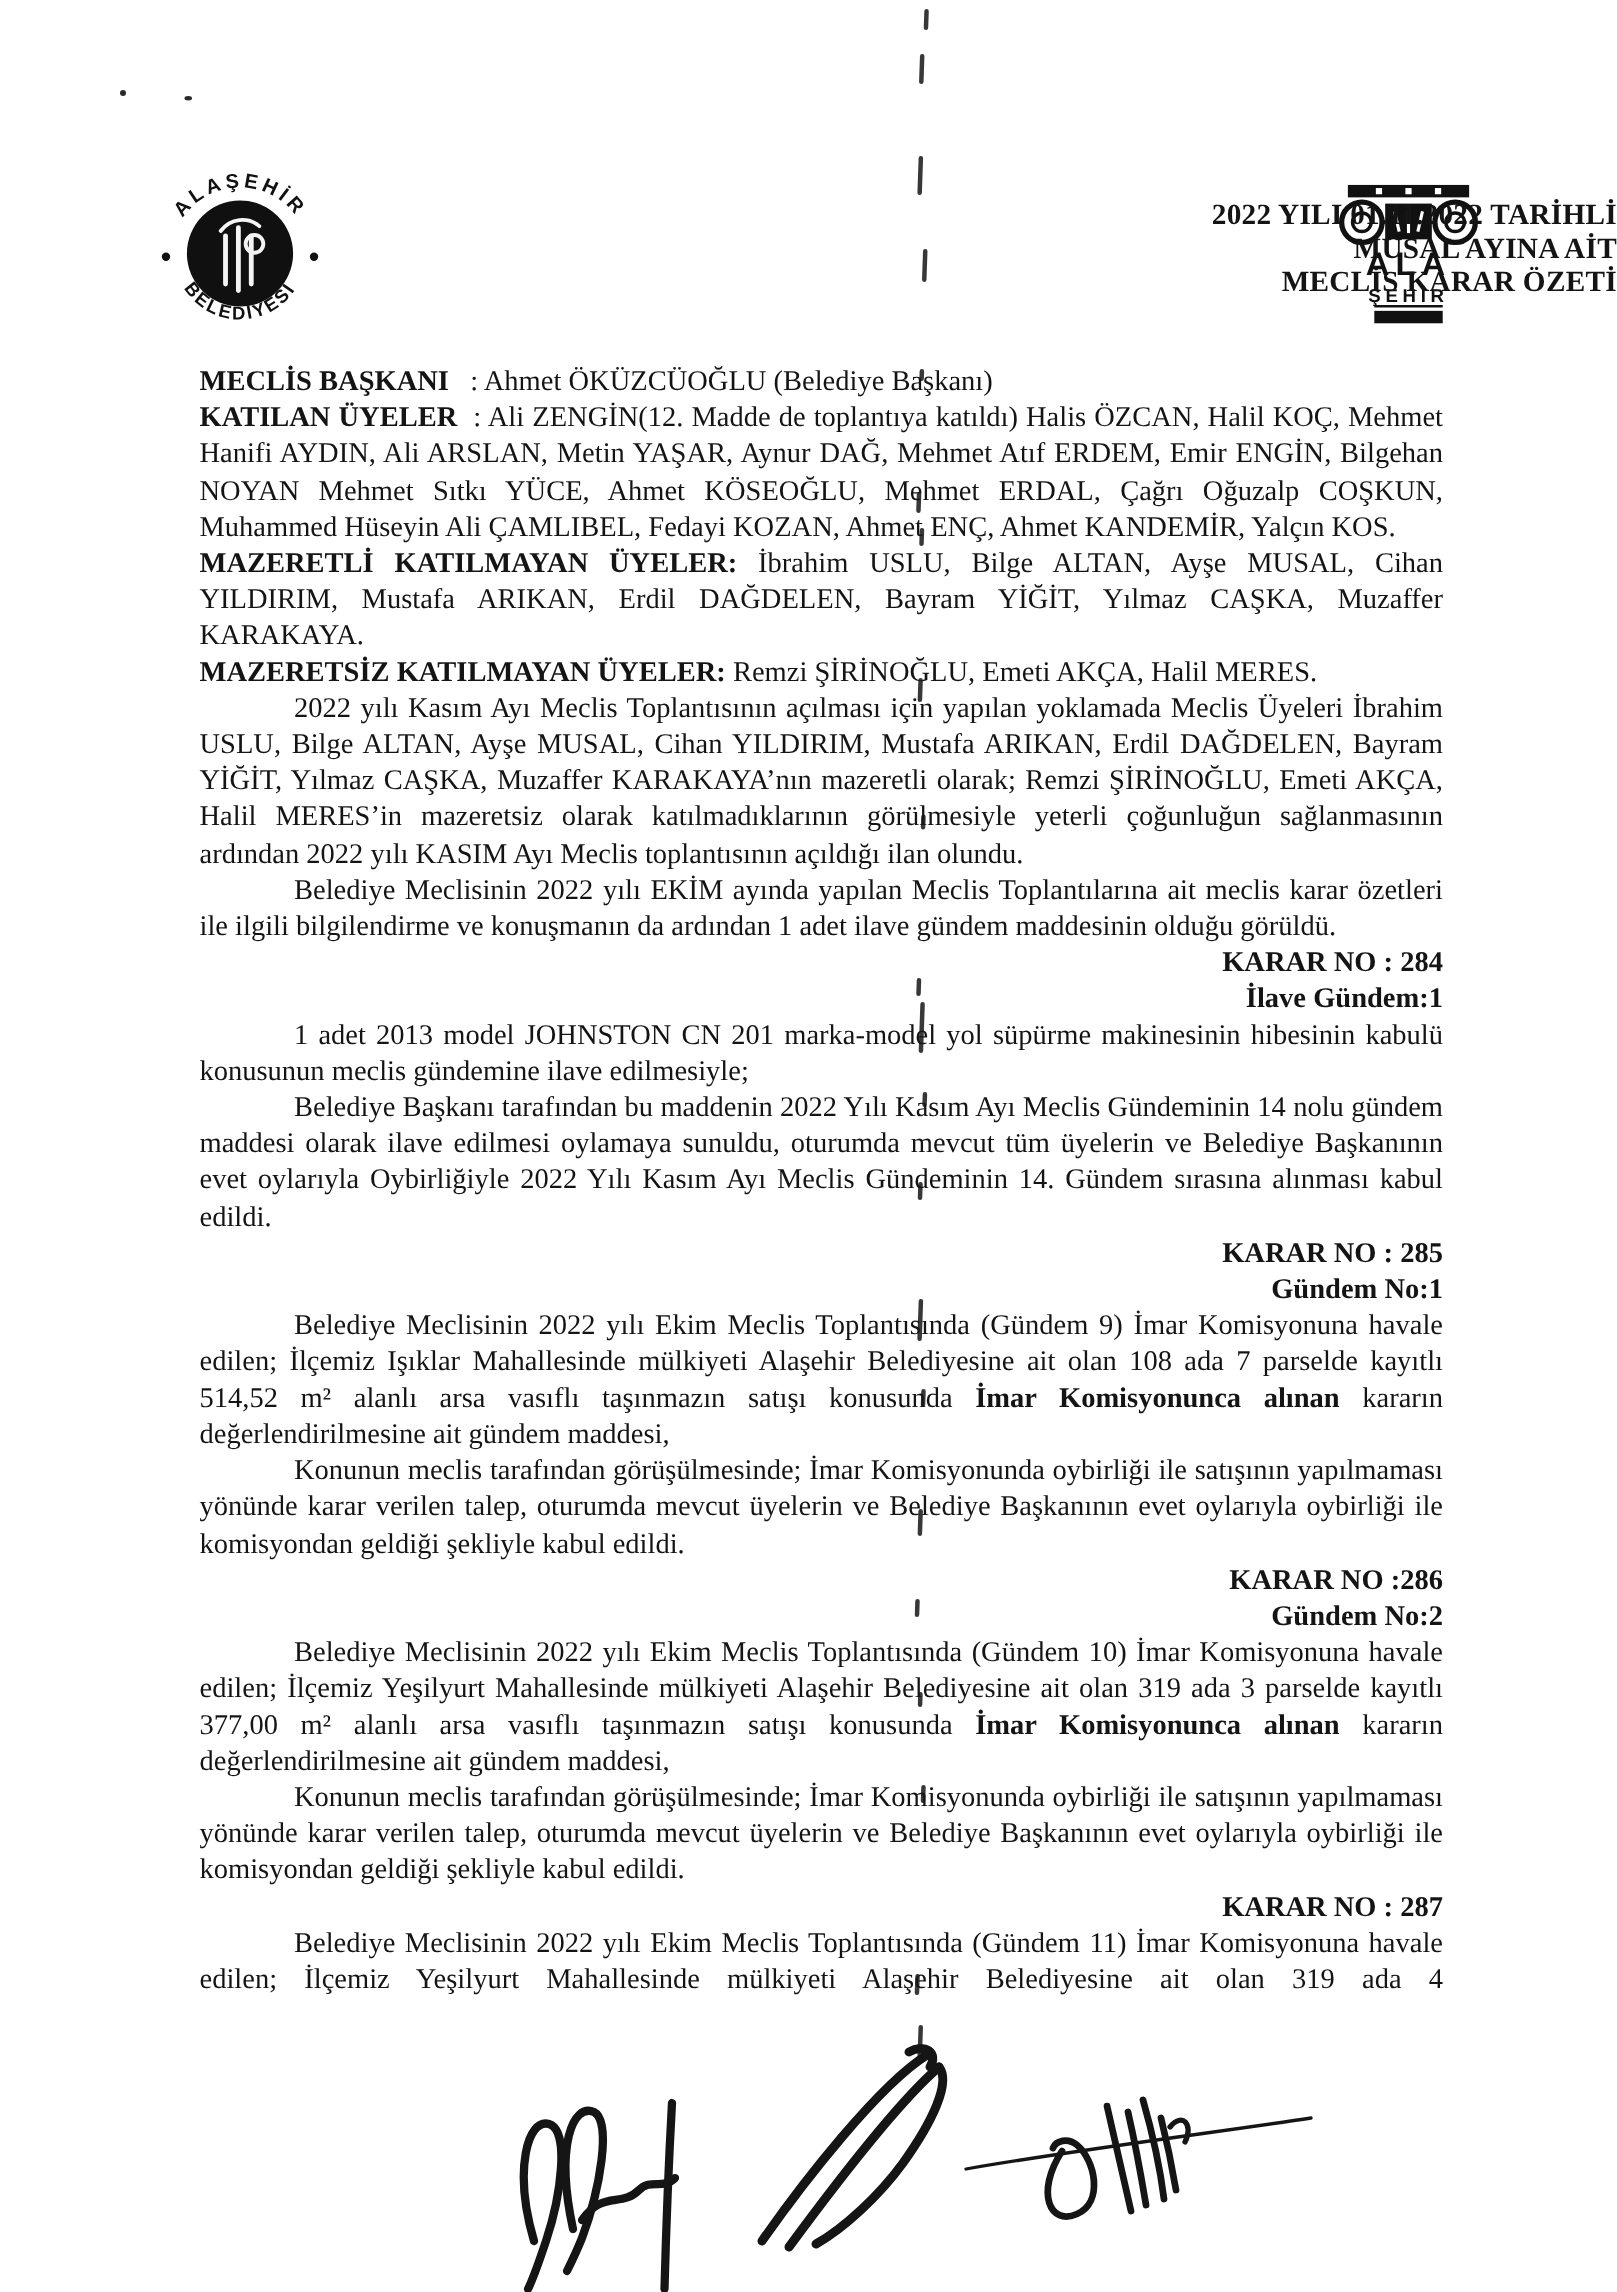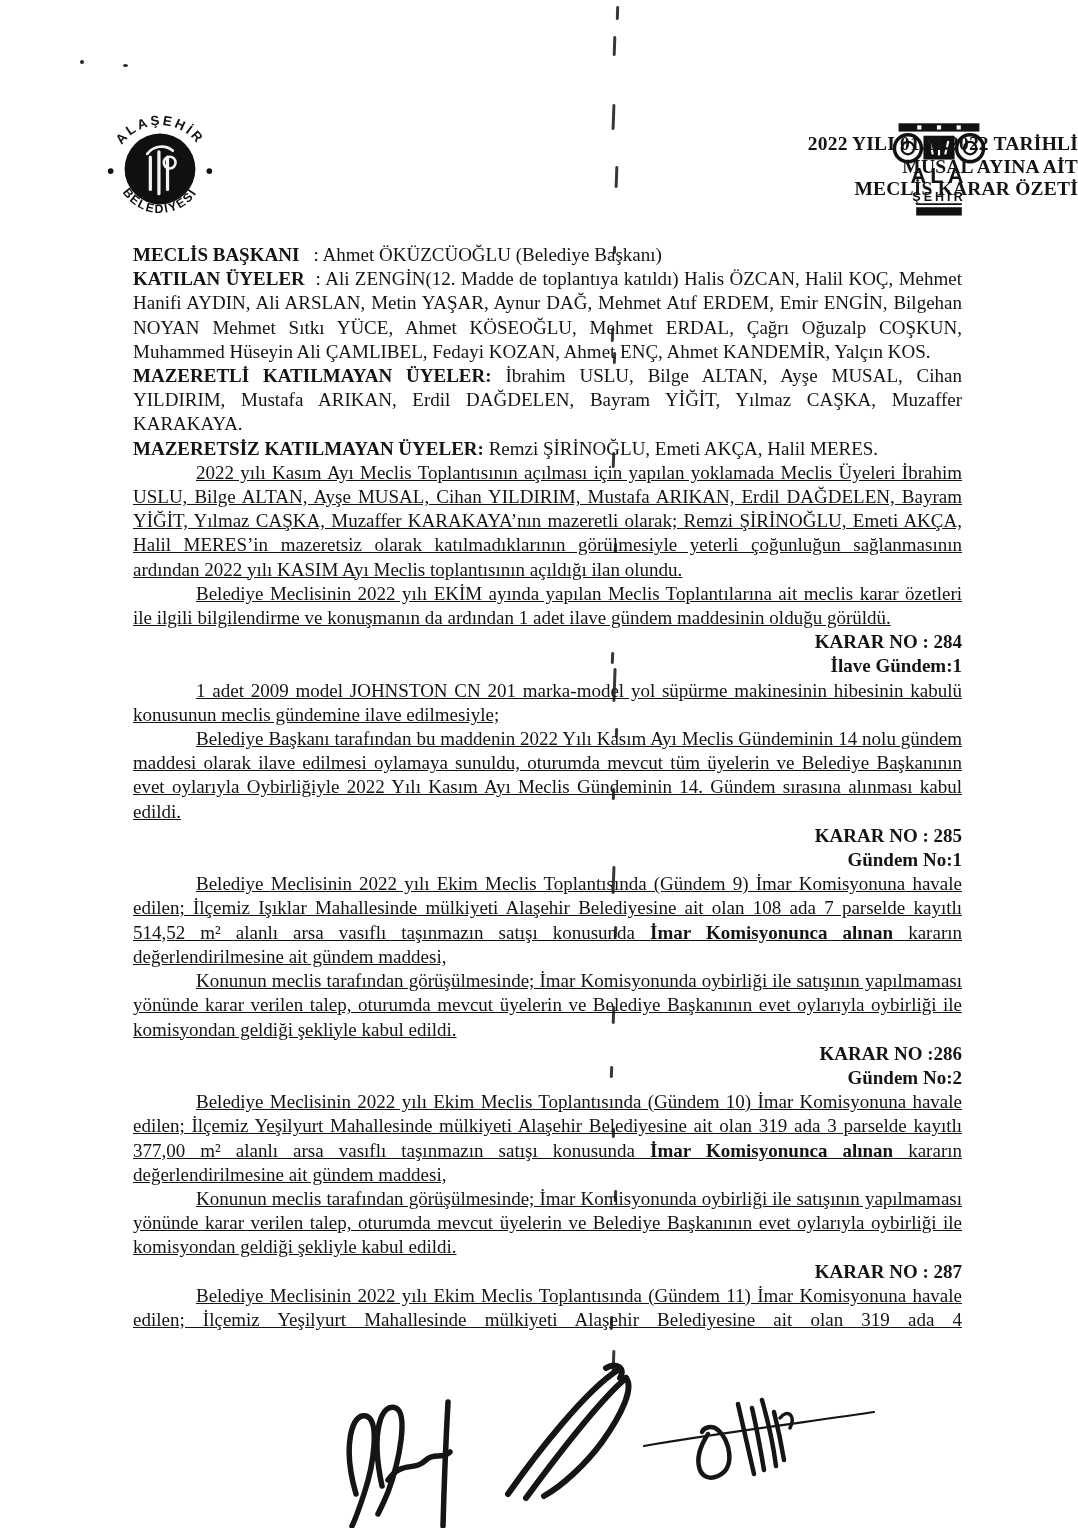--- a/index.html
+++ b/index.html
@@ -3,21 +3,21 @@
 <meta charset="utf-8">
 <style>
   html,body{margin:0;padding:0;background:#ffffff;}
   .page{position:relative;width:1078px;height:1528px;background:#fff;
         font-family:"Liberation Serif",serif;color:#141414;overflow:hidden;}
   .title-block{position:absolute;top:133px;left:0;width:100%;text-align:right;
         font-weight:700;font-size:19.5px;line-height:22.5px;letter-spacing:.2px;}
   .doc{position:absolute;left:133px;top:227px;width:829px;font-size:19px;
         line-height:24.2px;text-align:justify;margin-top:16px;}
   .doc p{margin:0;}
-  .ind{text-indent:63px;text-decoration:underline;}
+  .ind{text-indent:63px;}
   .h{font-weight:700;margin-left:63px;text-align:right;}
   .mt10{margin-top:10px;}
   .mt4{margin-top:4px;}
   .jl{text-align-last:justify;}
   .stamp{position:absolute;left:101px;top:110px;}
   .citylogo{position:absolute;left:882px;top:118px;}
   .art{position:absolute;width:3px;background:#151515;opacity:.85;border-radius:2px;transform:rotate(2deg);}
   .speck{position:absolute;background:#2a2a2a;border-radius:50%;}
   .sig{position:absolute;pointer-events:none;}
 </style>
@@ -84,21 +84,21 @@
 
   <div class="doc">
     <p><b>MECLİS BAŞKANI</b><span>&nbsp;&nbsp; : Ahmet ÖKÜZCÜOĞLU (Belediye Başkanı)</span></p>
     <p><b>KATILAN ÜYELER</b><span>&nbsp; : Ali ZENGİN(12. Madde de toplantıya katıldı) Halis ÖZCAN, Halil KOÇ, Mehmet Hanifi AYDIN, Ali ARSLAN, Metin YAŞAR, Aynur DAĞ, Mehmet Atıf ERDEM, Emir ENGİN, Bilgehan NOYAN Mehmet Sıtkı YÜCE, Ahmet KÖSEOĞLU, Mehmet ERDAL, Çağrı Oğuzalp COŞKUN, Muhammed Hüseyin Ali ÇAMLIBEL, Fedayi KOZAN, Ahmet ENÇ, Ahmet KANDEMİR, Yalçın KOS.</span></p>
     <p><b>MAZERETLİ KATILMAYAN ÜYELER:</b><span> İbrahim USLU, Bilge ALTAN, Ayşe MUSAL, Cihan YILDIRIM, Mustafa ARIKAN, Erdil DAĞDELEN, Bayram YİĞİT, Yılmaz CAŞKA, Muzaffer KARAKAYA.</span></p>
     <p><b>MAZERETSİZ KATILMAYAN ÜYELER:</b><span> Remzi ŞİRİNOĞLU, Emeti AKÇA, Halil MERES.</span></p>
     <p class="ind">2022 yılı Kasım Ayı Meclis Toplantısının açılması için yapılan yoklamada Meclis Üyeleri İbrahim USLU, Bilge ALTAN, Ayşe MUSAL, Cihan YILDIRIM, Mustafa ARIKAN, Erdil DAĞDELEN, Bayram YİĞİT, Yılmaz CAŞKA, Muzaffer KARAKAYA’nın mazeretli olarak; Remzi ŞİRİNOĞLU, Emeti AKÇA, Halil MERES’in mazeretsiz olarak katılmadıklarının görülmesiyle yeterli çoğunluğun sağlanmasının ardından 2022 yılı KASIM Ayı Meclis toplantısının açıldığı ilan olundu.</p>
     <p class="ind">Belediye Meclisinin 2022 yılı EKİM ayında yapılan Meclis Toplantılarına ait meclis karar özetleri ile ilgili bilgilendirme ve konuşmanın da ardından 1 adet ilave gündem maddesinin olduğu görüldü.</p>
     <p class="h">KARAR NO : 284</p>
     <p class="h">İlave Gündem:1</p>
-    <p class="ind">1 adet 2009 model JOHNSTON CN 201 marka-model yol süpürme makinesinin hibesinin kabulü konusunun meclis gündemine ilave edilmesiyle;</p>
+    <p class="ind">1 adet 2013 model JOHNSTON CN 201 marka-model yol süpürme makinesinin hibesinin kabulü konusunun meclis gündemine ilave edilmesiyle;</p>
     <p class="ind">Belediye Başkanı tarafından bu maddenin 2022 Yılı Kasım Ayı Meclis Gündeminin 14 nolu gündem maddesi olarak ilave edilmesi oylamaya sunuldu, oturumda mevcut tüm üyelerin ve Belediye Başkanının evet oylarıyla Oybirliğiyle 2022 Yılı Kasım Ayı Meclis Gündeminin 14. Gündem sırasına alınması kabul edildi.</p>
     <p class="h mt10">KARAR NO : 285</p>
     <p class="h">Gündem No:1</p>
     <p class="ind"><span>Belediye Meclisinin 2022 yılı Ekim Meclis Toplantısında (Gündem 9) İmar Komisyonuna havale edilen; İlçemiz Işıklar Mahallesinde mülkiyeti Alaşehir Belediyesine ait olan 108 ada 7 parselde kayıtlı 514,52 m² alanlı arsa vasıflı taşınmazın satışı konusunda </span><b>İmar Komisyonunca alınan</b><span> kararın değerlendirilmesine ait gündem maddesi,</span></p>
     <p class="ind">Konunun meclis tarafından görüşülmesinde; İmar Komisyonunda oybirliği ile satışının yapılmaması yönünde karar verilen talep, oturumda mevcut üyelerin ve Belediye Başkanının evet oylarıyla oybirliği ile komisyondan geldiği şekliyle kabul edildi.</p>
     <p class="h mt4">KARAR NO :286</p>
     <p class="h">Gündem No:2</p>
     <p class="ind"><span>Belediye Meclisinin 2022 yılı Ekim Meclis Toplantısında (Gündem 10) İmar Komisyonuna havale edilen; İlçemiz Yeşilyurt Mahallesinde mülkiyeti Alaşehir Belediyesine ait olan 319 ada 3 parselde kayıtlı 377,00 m² alanlı arsa vasıflı taşınmazın satışı konusunda </span><b>İmar Komisyonunca alınan</b><span> kararın değerlendirilmesine ait gündem maddesi,</span></p>
     <p class="ind">Konunun meclis tarafından görüşülmesinde; İmar Komisyonunda oybirliği ile satışının yapılmaması yönünde karar verilen talep, oturumda mevcut üyelerin ve Belediye Başkanının evet oylarıyla oybirliği ile komisyondan geldiği şekliyle kabul edildi.</p>
     <p class="h mt4">KARAR NO : 287</p>

